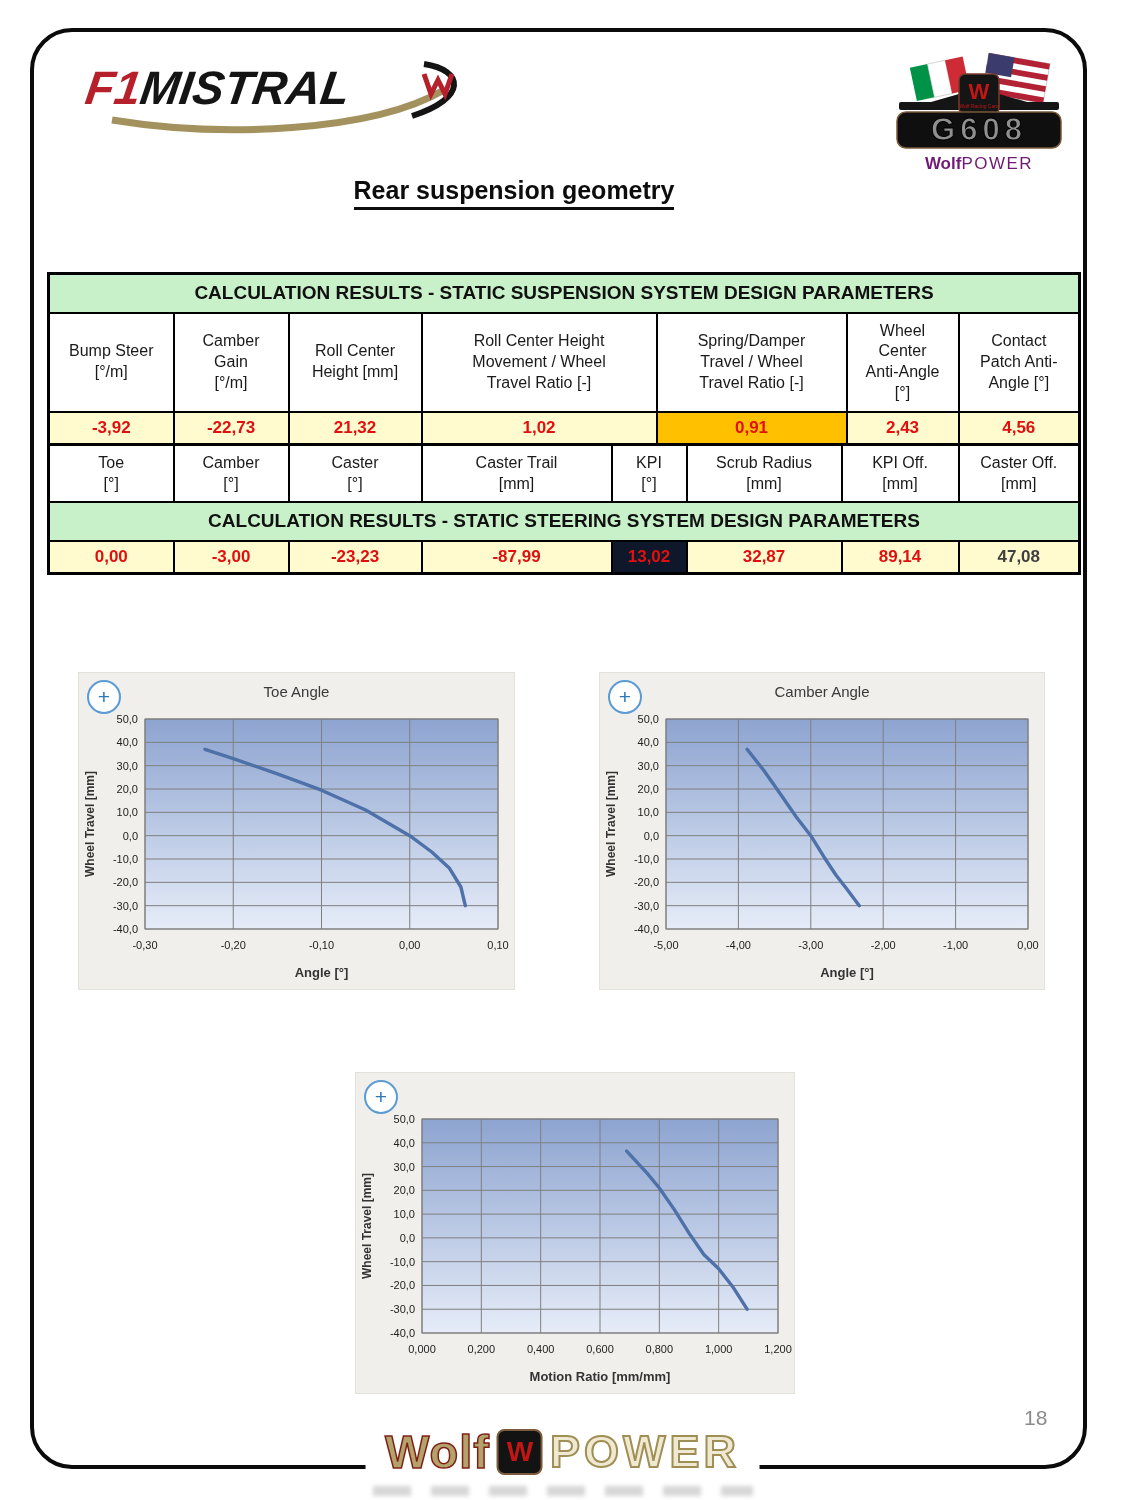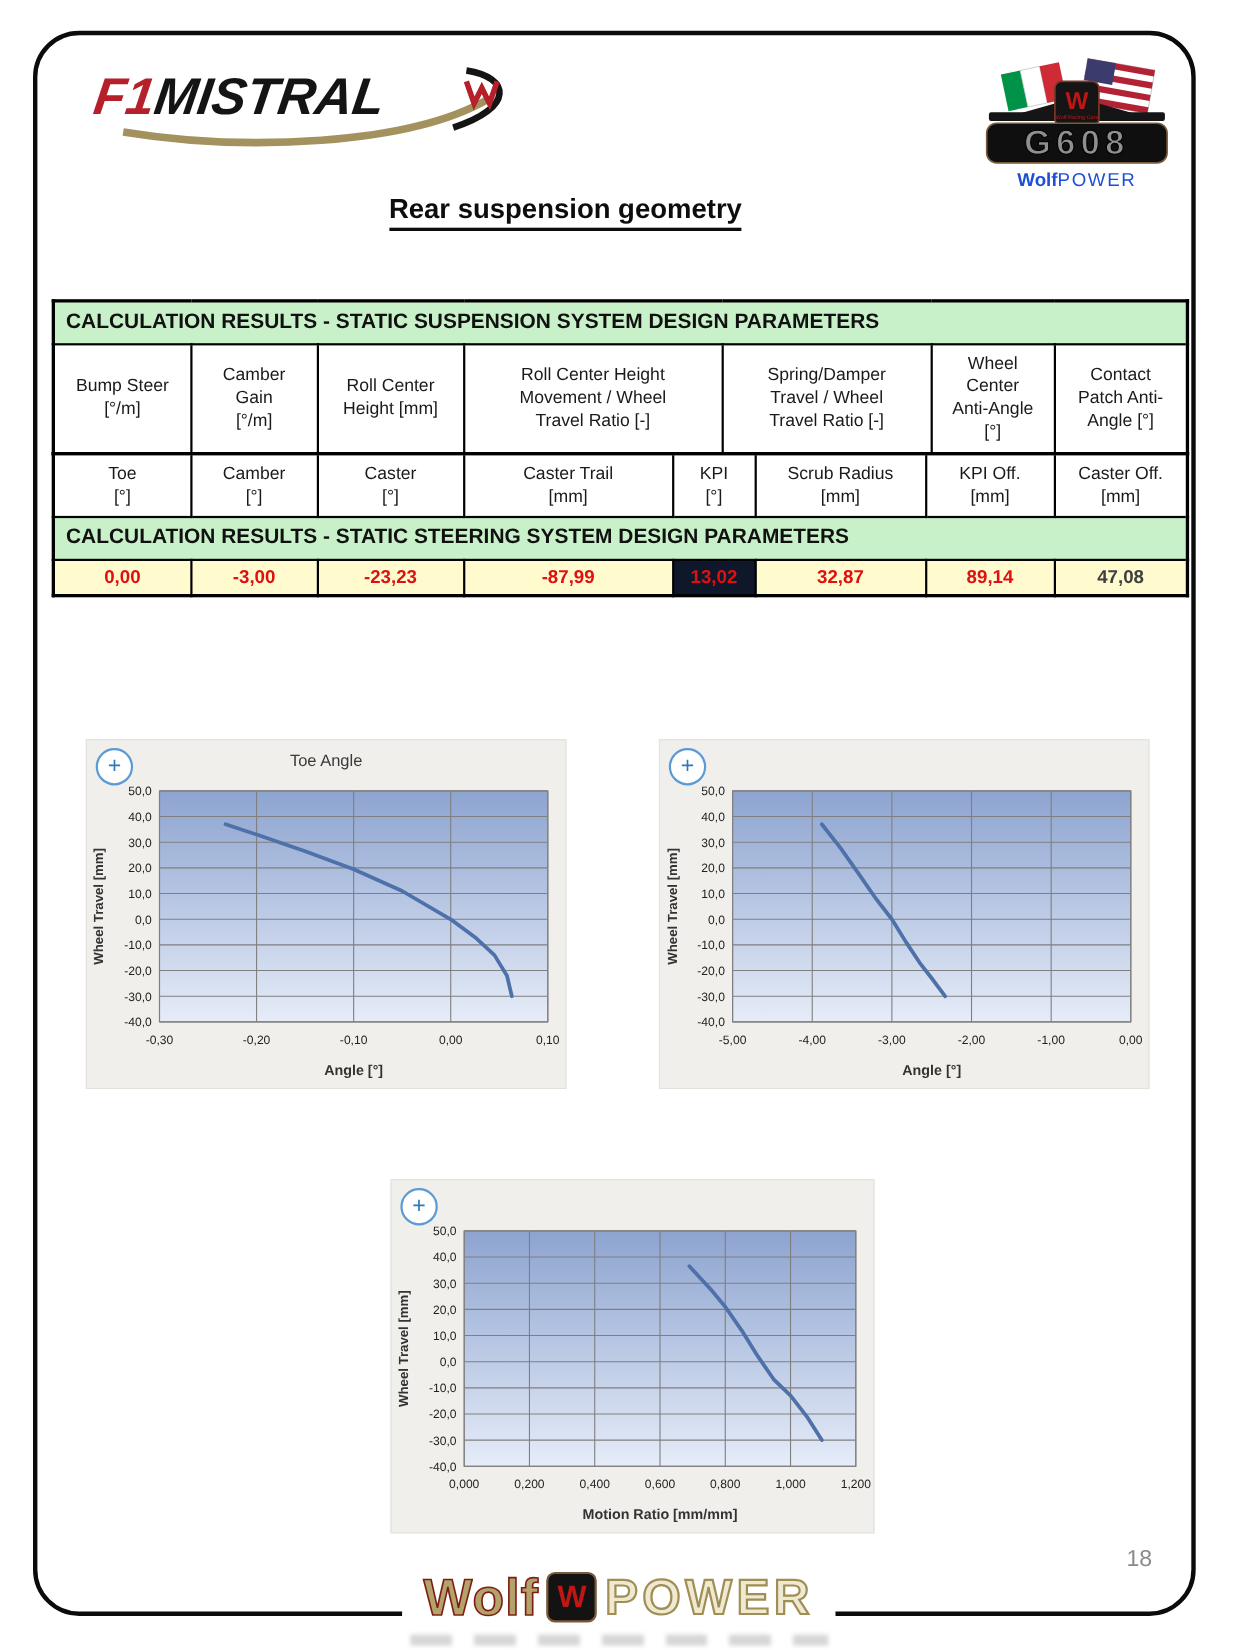--- a/index.html
+++ b/index.html
@@ -14,35 +14,35 @@
   .brand-left { position:absolute; left:72px; top:50px; width:400px; height:95px; z-index:2; }
   .brand-left svg { position:absolute; left:0; top:0; }
   .brand-text { position:absolute; left:14px; top:10px; font-style:italic; font-weight:900;
                 font-size:47px; letter-spacing:0px; transform:skewX(-8deg); white-space:nowrap; }
   .brand-text .f1 { color:#b5202a; }
   .brand-text .mistral { color:#141414; }
 
   
   .brand-right { position:absolute; left:893px; top:52px; width:172px; height:122px; z-index:2; }
   .brand-right .wolfpower-line { position:absolute; left:0; bottom:0; width:100%; text-align:center;
-                                 font-size:17px; color:#1d4ed8; white-space:nowrap; }
+                                 font-size:17px; color:#701a75; white-space:nowrap; }
   .wolfpower-line .b { font-weight:900; }
   .wolfpower-line .r { font-weight:400; letter-spacing:1.5px; }
 
   
   .page-title-wrap { position:absolute; left:0; top:176px; width:1028px; text-align:center; z-index:2; }
   .page-title-wrap span { font-size:25px; font-weight:800; color:#0d0d0d;
                           border-bottom:3px solid #0d0d0d; padding-bottom:3px; }
 
   
   .tables-wrap { position:absolute; left:47px; top:272px; width:1031px; z-index:2; }
   table.calc-table { border-collapse:collapse; width:1031px; table-layout:fixed; border:3px solid #000; }
   table.calc-table + table.calc-table { margin-top:-3px; }
   .calc-table td, .calc-table th { border:2px solid #000; }
-  .calc-table .title-cell { font-weight:bold; font-size:19px; color:#111; text-align:left;
+  .calc-table .title-cell { font-weight:bold; font-size:19px; color:#111; text-align:center;
                             padding:5px 10px 6px 10px; line-height:1.35; }
   .calc-table th.col-head { background:#ffffff; font-weight:400; font-size:16px; color:#1a1a1a;
                             text-align:center; vertical-align:middle; padding:7px 3px;
                             white-space:pre-line; line-height:1.3; }
   .calc-table td.val { font-weight:bold; font-size:17px; text-align:center; padding:5px 2px; }
 
   
   .chart-panel { position:absolute; background:#f0efeb; border:1px solid #e2e1da; z-index:2; }
   #chart1 { left:78px;  top:672px;  width:437px; height:318px; }
   #chart2 { left:599px; top:672px;  width:446px; height:318px; }
@@ -146,20 +146,29 @@
             <th class="col-head">Spring/Damper
 Travel / Wheel
 Travel Ratio [-]</th>
             <th class="col-head">Wheel
 Center
 Anti-Angle
 [°]</th>
             <th class="col-head">Contact
 Patch Anti-
 Angle [°]</th>
+          </tr>
+          <tr>
+            <td class="val" style="color:#e01010;background:#fffbcf">-3,92</td>
+            <td class="val" style="color:#e01010;background:#fffbcf">-22,73</td>
+            <td class="val" style="color:#e01010;background:#fffbcf">21,32</td>
+            <td class="val" style="color:#e01010;background:#fffbcf">1,02</td>
+            <td class="val" style="color:#e01010;background:#ffc000">0,91</td>
+            <td class="val" style="color:#e01010;background:#fffbcf">2,43</td>
+            <td class="val" style="color:#e01010;background:#fffbcf">4,56</td>
           </tr>
         </tbody>
       </table>
     <table class="calc-table">
         <colgroup>
           <col style="width:125px">
           <col style="width:115px">
           <col style="width:133px">
           <col style="width:190px">
           <col style="width:75px">
@@ -244,20 +253,21 @@
         <text x="330.74999999999994" y="240" text-anchor="middle" class="tick">0,00</text>
         <line x1="419" y1="10" x2="419" y2="220" stroke="#7f7f7f" stroke-width="1"></line>
         <text x="419" y="240" text-anchor="middle" class="tick">0,10</text>
         <polyline points="126.0,40.3 154.3,49.7 198.4,64.8 242.5,81.2 286.6,101.0 330.7,126.7 352.8,143.0 370.5,159.3 381.9,178.0 386.3,196.7" fill="none" stroke="#4d71a8" stroke-width="3.4" stroke-linecap="round" stroke-linejoin="round"></polyline>
         <text x="242.5" y="268" text-anchor="middle" class="axis-title">Angle [°]</text>
         <text x="15" y="115" text-anchor="middle" class="axis-title" transform="rotate(-90 15 115)" style="font-size:12px">Wheel Travel [mm]</text>
       </svg>
     </div>
   <div class="chart-panel" id="chart2">
       <div class="plus-btn">+</div>
+      <div class="chart-title">Camber Angle</div>
       <svg width="444" height="278" style="display: block; margin-top: 36px;">
         <defs>
           <linearGradient id="grad1" x1="0" y1="0" x2="0" y2="1">
             <stop offset="0" stop-color="#8da4d0"></stop>
             <stop offset="1" stop-color="#e6ecf8"></stop>
           </linearGradient>
         </defs>
         <rect x="66" y="10" width="362" height="210" fill="url(#grad1)" stroke="#7f7f7f"></rect>
         <line x1="66" y1="10" x2="428" y2="10" stroke="#7f7f7f" stroke-width="1"></line>
         <text x="59" y="14" text-anchor="end" class="tick">50,0</text>

